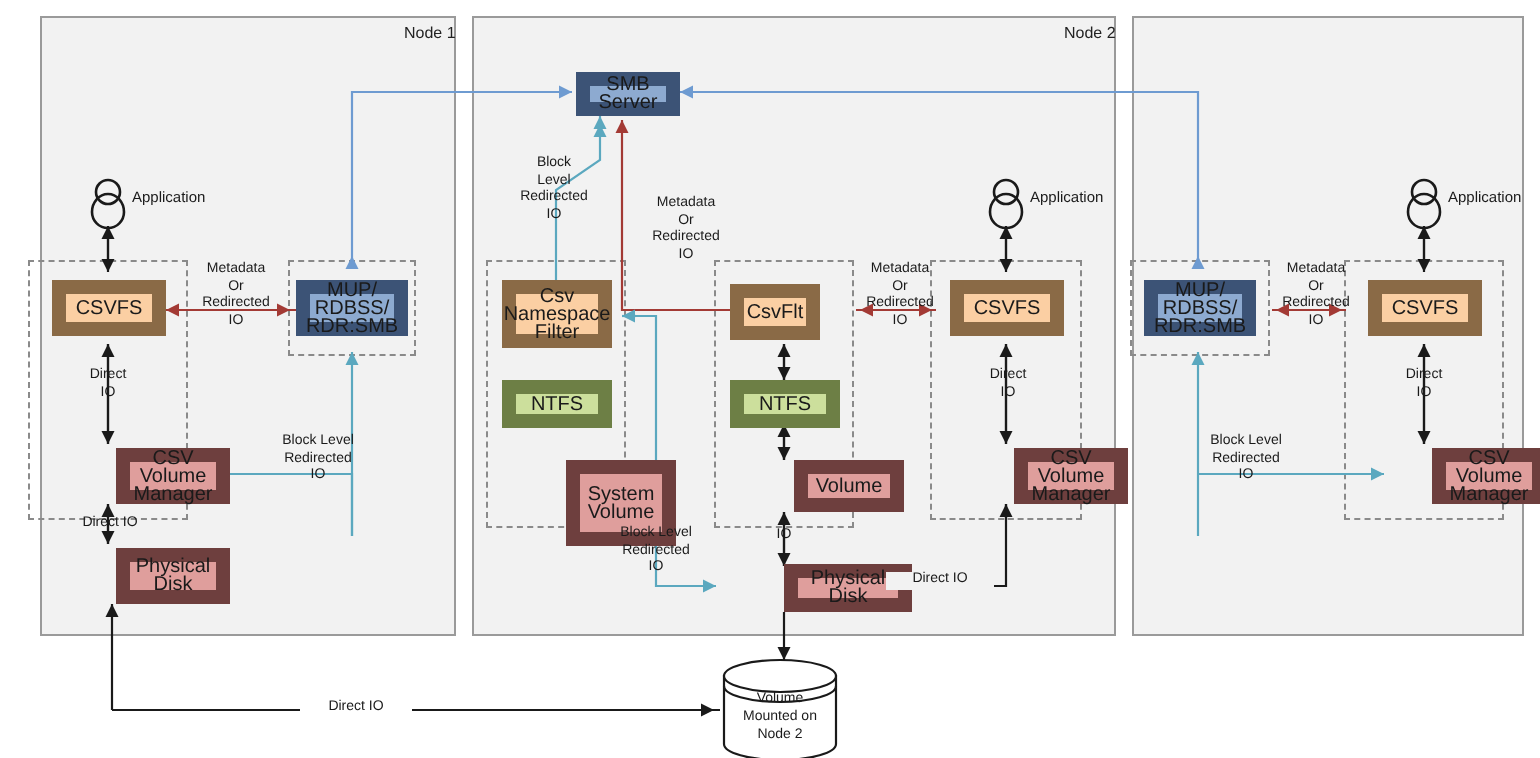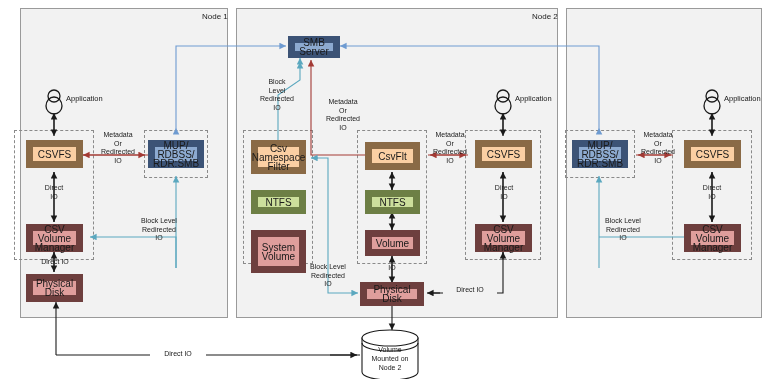--- a/index.html
+++ b/index.html
@@ -5,21 +5,21 @@
   html,body{margin:0;padding:0;background:#ffffff;}
   body{width:770px;height:379px;font-family:"Liberation Sans",sans-serif;}
   #stage{position:relative;width:770px;height:379px;overflow:hidden;background:#fff;}
   svg.layer{position:absolute;left:0;top:0;width:770px;height:379px;pointer-events:none;}
   .node-panel{position:absolute;background:#f2f2f2;border:1px solid #9a9a9a;box-sizing:border-box;}
   .node-label{position:absolute;font-size:8px;color:#222;padding-left:12px;}
   .grp{position:absolute;border:1px dashed #8a8a8a;box-sizing:border-box;background:transparent;}
   .bx{position:absolute;box-sizing:border-box;display:flex;align-items:center;justify-content:center;
       text-align:center;font-size:10px;line-height:9px;color:#1a1a1a;border:7px solid #a16207;}
   .bx.orange{background:#fbcfa3;border-color:#8a6a46;}
-  .bx.red{background:#df9e9c;border-color:#6e3f3e;}
+  .bx.red{background:#df9e9c;border-color:#6e3f3e;margin-left:32px;}
   .bx.green{background:#ccdf9c;border-color:#6d7f45;}
   .bx.blue{background:#8daad0;border-color:#3c5376;}
   .lbl{position:absolute;font-size:7px;line-height:8.5px;color:#1a1a1a;text-align:center;}
   .cyl-text{position:absolute;font-size:7px;line-height:9px;text-align:center;color:#1a1a1a;}
   .appl{position:absolute;font-size:7.5px;color:#1a1a1a;white-space:nowrap;}
 </style>
 </head>
 <body>
 
 <div id="stage">
@@ -144,21 +144,21 @@
 
   <div class="bx orange" style="left:26px;top:140px;width:57px;height:28px;">CSVFS</div>
   <div class="bx blue" style="left:148px;top:140px;width:56px;height:28px;">MUP/ RDBSS/ RDR:SMB</div>
   <div class="bx red" style="left:26px;top:224px;width:57px;height:28px;">CSV Volume Manager</div>
   <div class="bx red" style="left:26px;top:274px;width:57px;height:28px;">Physical Disk</div>
 
   <div class="bx orange" style="left:251px;top:140px;width:55px;height:34px;">Csv Namespace Filter</div>
   <div class="bx green" style="left:251px;top:190px;width:55px;height:24px;">NTFS</div>
   <div class="bx red" style="left:251px;top:230px;width:55px;height:43px;">System Volume</div>
 
-  <div class="bx orange" style="left:365px;top:142px;width:55px;height:28px;text-align:right;">CsvFlt</div>
+  <div class="bx orange" style="left:365px;top:142px;width:45px;height:28px;text-align:right;">CsvFlt</div>
   <div class="bx green" style="left:365px;top:190px;width:55px;height:24px;">NTFS</div>
   <div class="bx red" style="left:365px;top:230px;width:55px;height:26px;">Volume</div>
   <div class="bx red" style="left:360px;top:282px;width:64px;height:24px;">Physical Disk</div>
 
   <div class="bx orange" style="left:475px;top:140px;width:57px;height:28px;">CSVFS</div>
   <div class="bx red" style="left:475px;top:224px;width:57px;height:28px;">CSV Volume Manager</div>
 
   <div class="bx blue" style="left:572px;top:140px;width:56px;height:28px;">MUP/ RDBSS/ RDR:SMB</div>
   <div class="bx orange" style="left:684px;top:140px;width:57px;height:28px;">CSVFS</div>
   <div class="bx red" style="left:684px;top:224px;width:57px;height:28px;">CSV Volume Manager</div>

